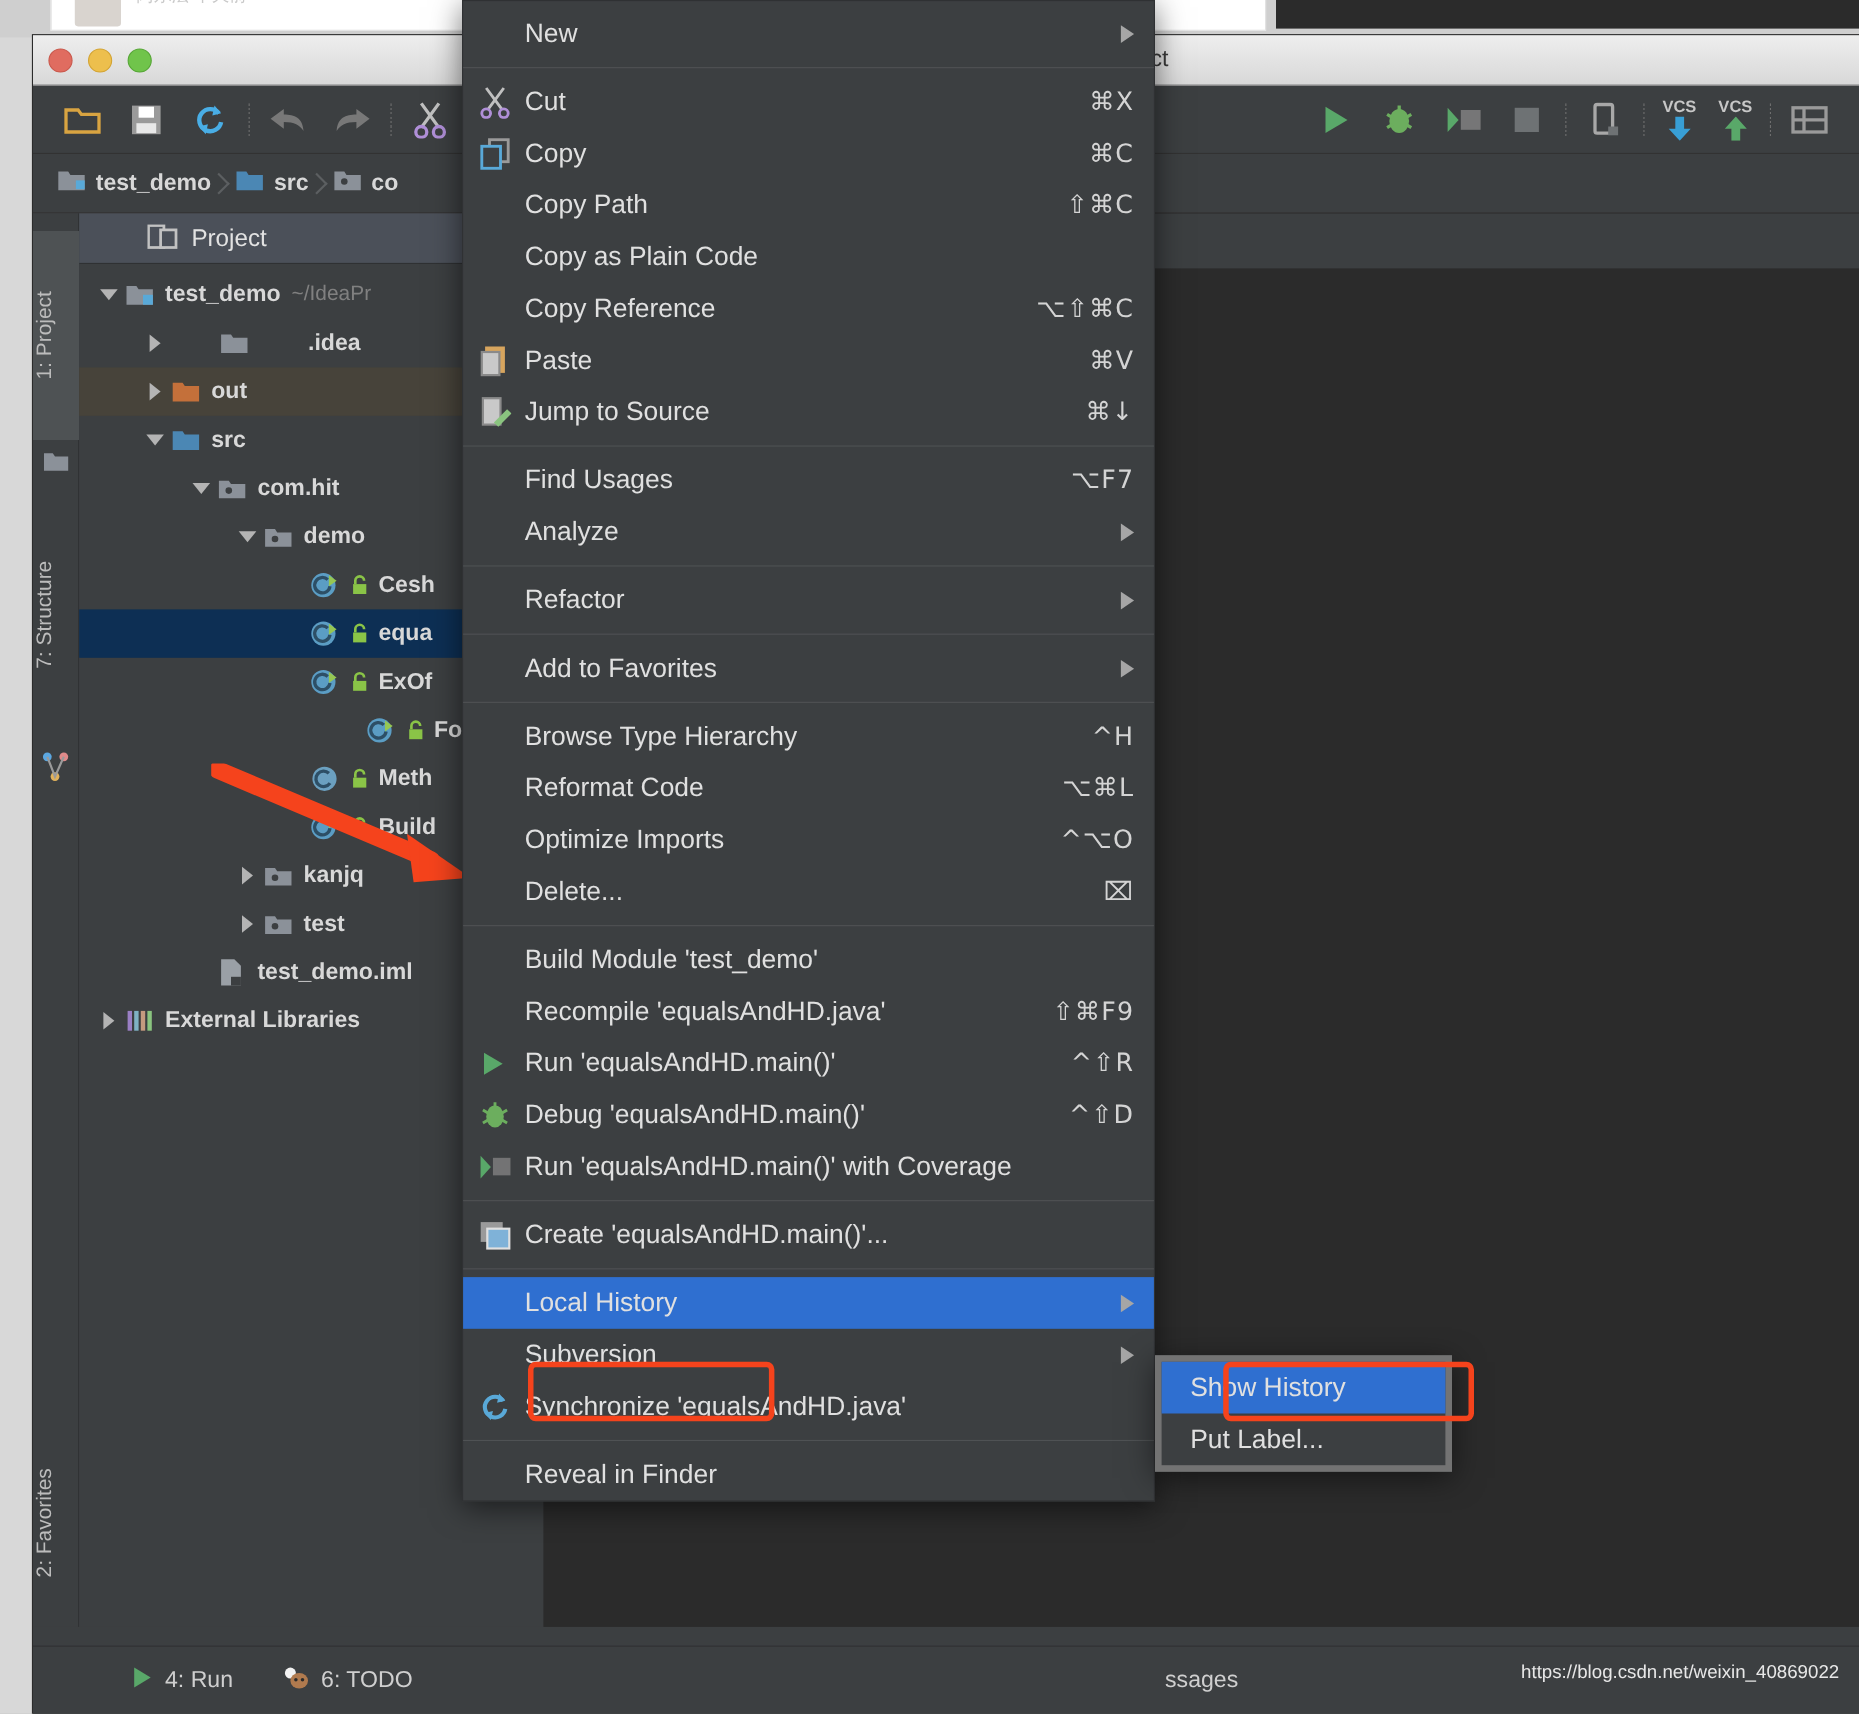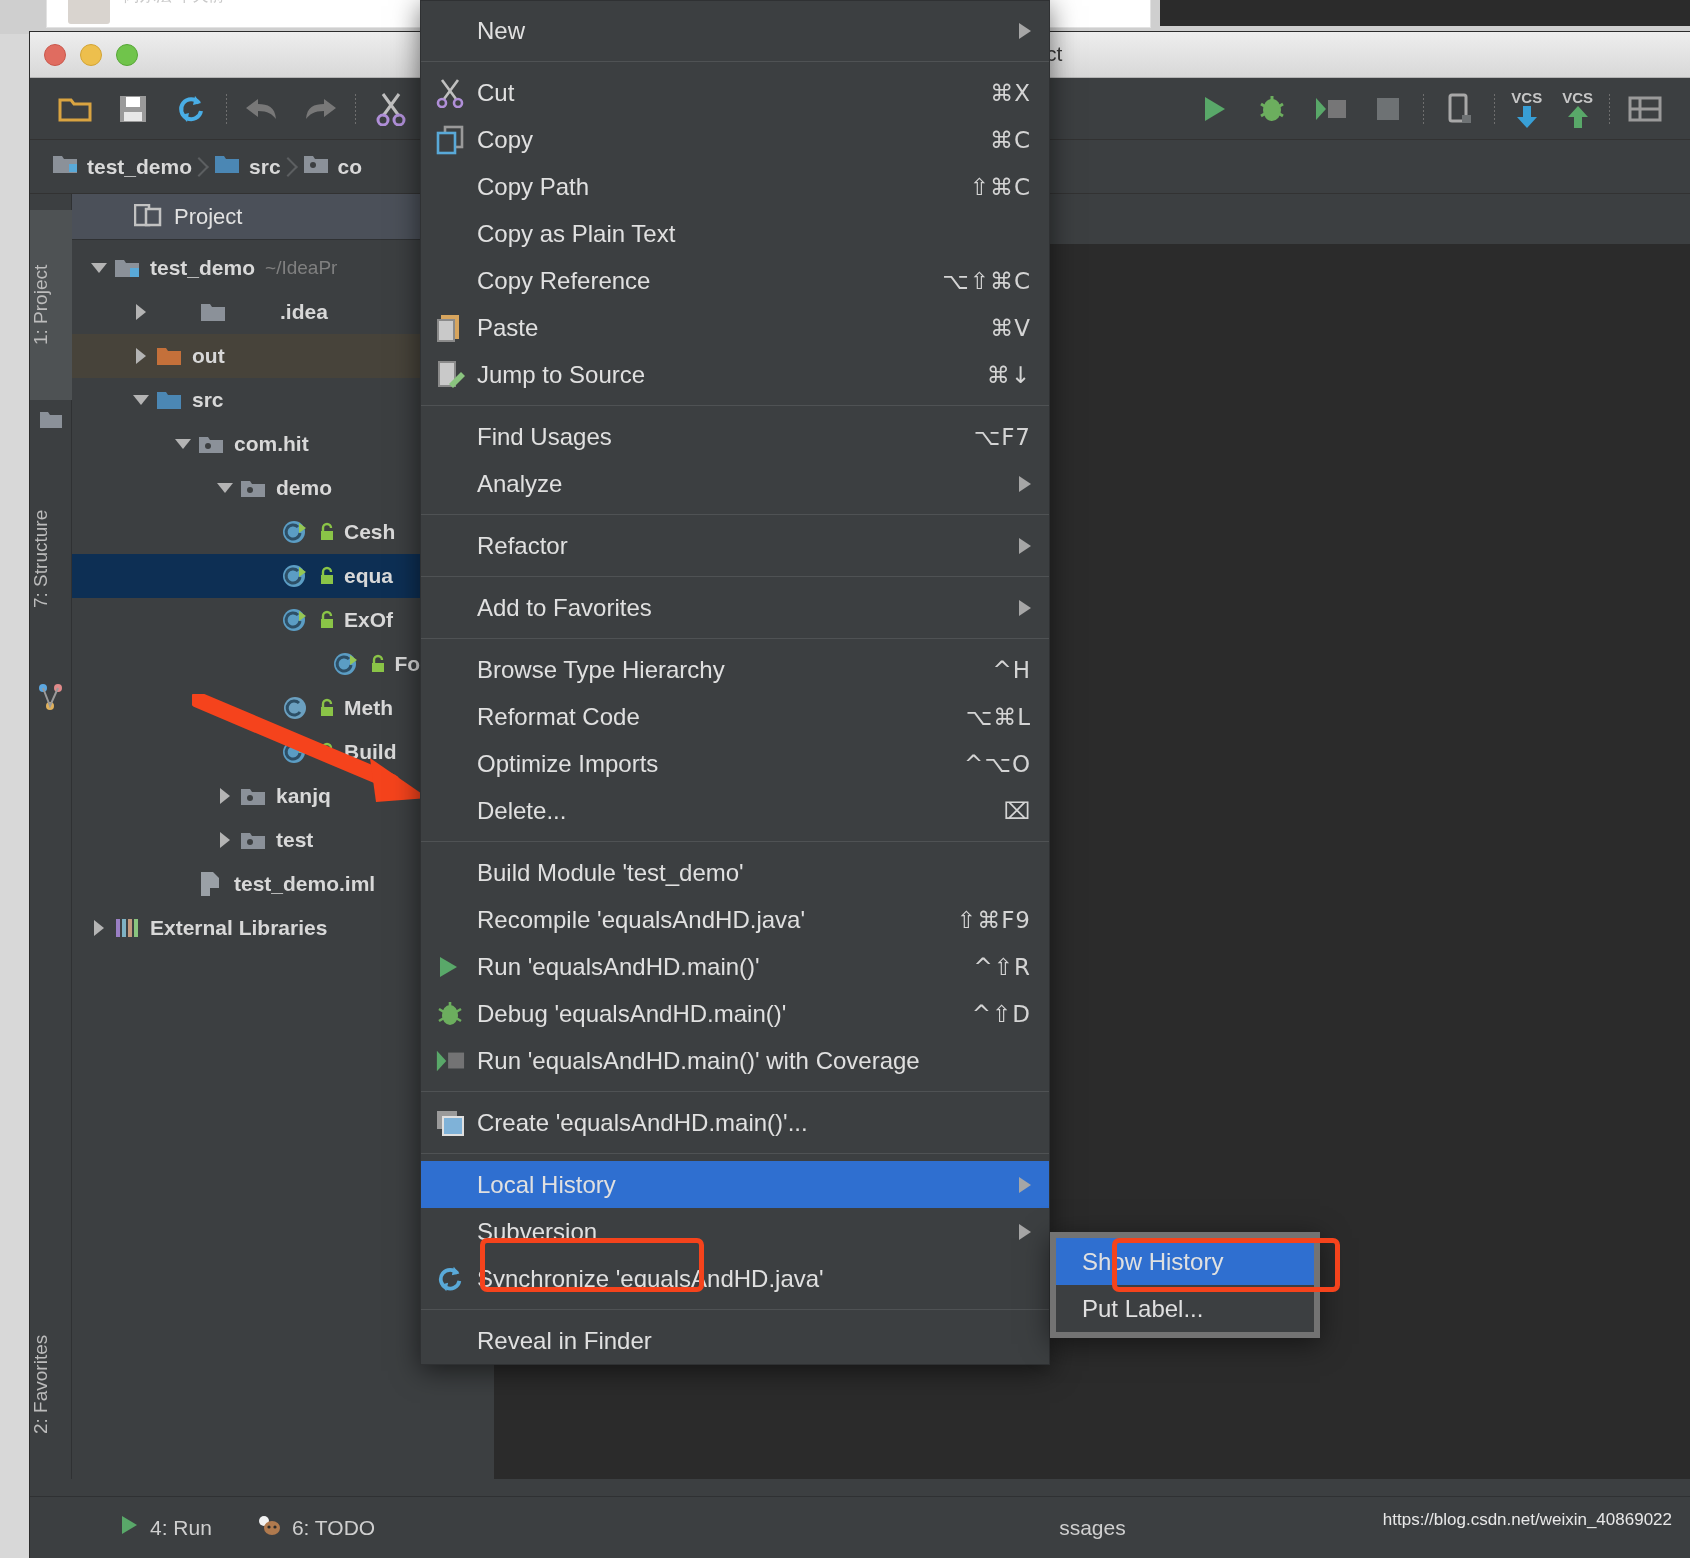--- a/index.html
+++ b/index.html
@@ -626,21 +626,21 @@
           </svg>
         </span>
         <span>Copy</span>
         <span class="sc">⌘C</span>
       </div>
       <div class="mi">
         <span>Copy Path</span>
         <span class="sc">⇧⌘C</span>
       </div>
       <div class="mi">
-        <span>Copy as Plain Text</span>
+        <span>Copy as Plain Code</span>
       </div>
       <div class="mi">
         <span>Copy Reference</span>
         <span class="sc">⌥⇧⌘C</span>
       </div>
       <div class="mi">
         <span class="mi-ico" style="display: inline-flex; align-items: center;">
           <svg width="30" height="30" viewBox="0 0 30 30">
             <rect x="6" y="2" width="18" height="24" fill="#d7a55e"></rect>
             <rect x="3" y="7" width="16" height="21" fill="#c9c9c9" stroke="#8a8a8a" stroke-width="2"></rect>

